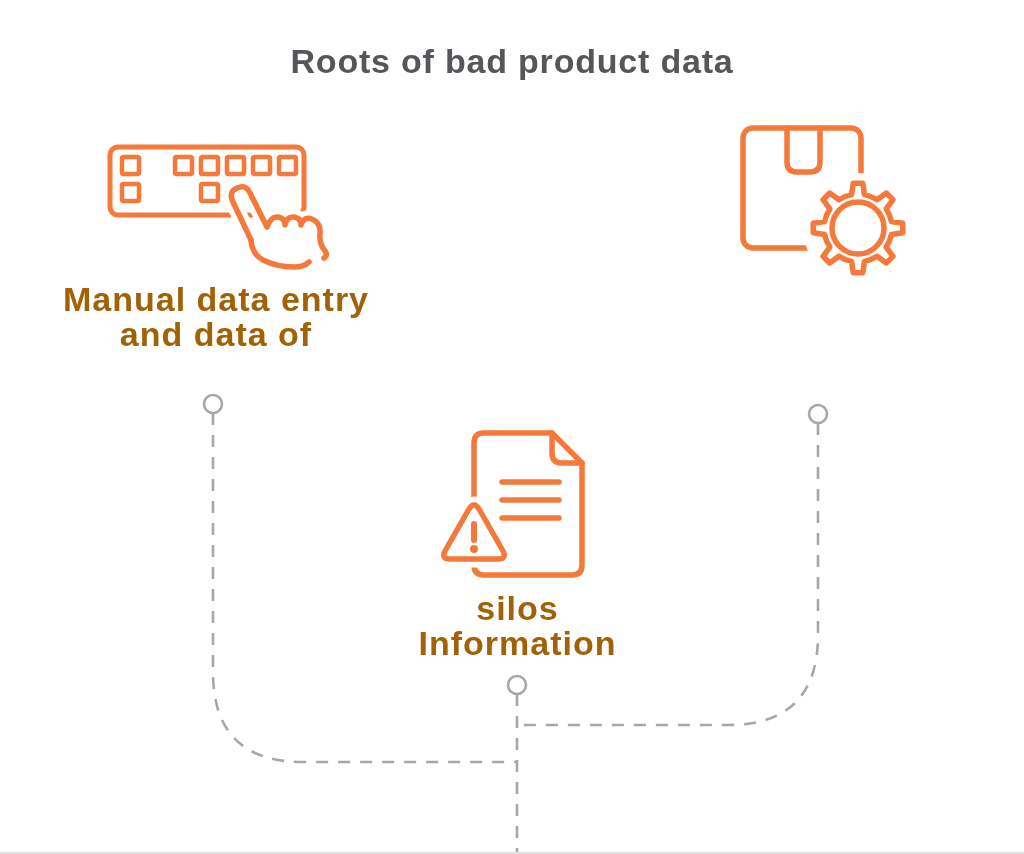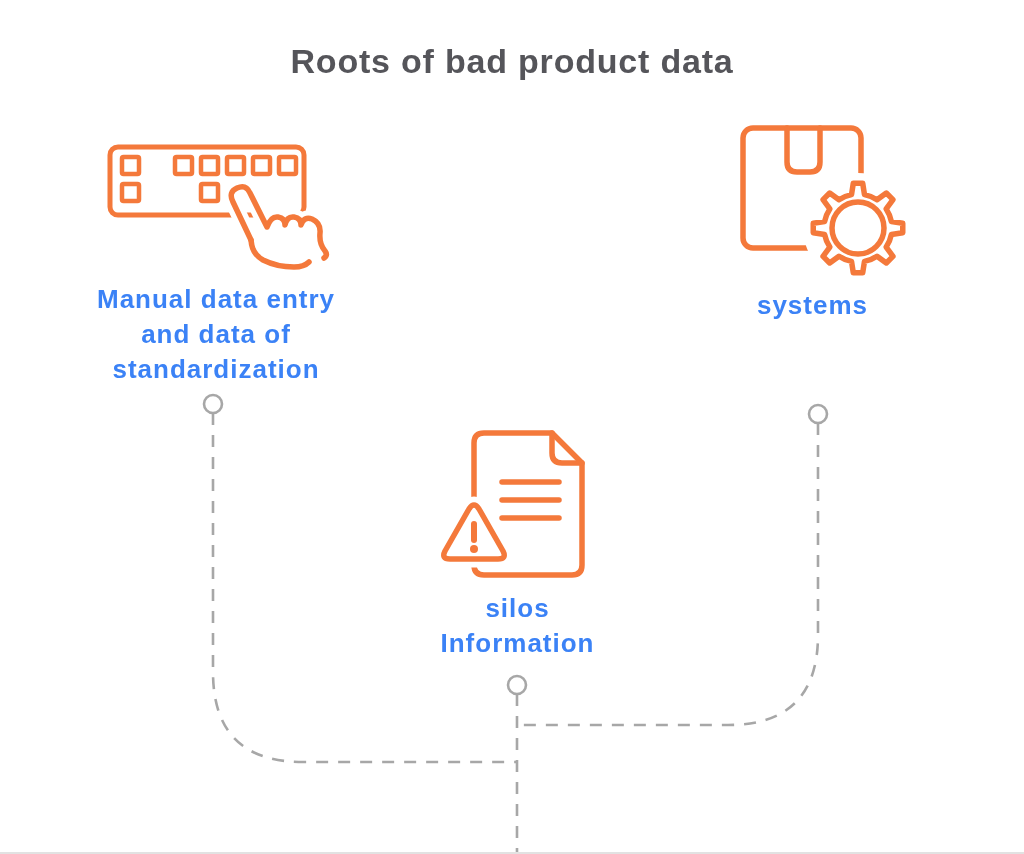--- a/index.html
+++ b/index.html
@@ -20,25 +20,25 @@
     text-align: center;
     font-size: 34px;
     font-weight: 700;
     letter-spacing: 0.8px;
     color: #55555a;
   }
   .node-icon { position: absolute; }
   .node-label {
     position: absolute;
     text-align: center;
-    font-size: 26px;
+    font-size: 34px;
     font-weight: 600;
     line-height: 35px;
     letter-spacing: 1px;
-    color: #3b82f6;
+    color: #a16207;
   }
   .label-manual   { left: 40px;  top: 282px; width: 352px; }
   .label-outdated { left: 645px; top: 288px; width: 335px; }
   .label-silos    { left: 400px; top: 591px; width: 235px; }
   .icon-keyboard  { left: 96px;  top: 133px; }
   .icon-package   { left: 733px; top: 118px; }
   .icon-document  { left: 435px; top: 425px; }
   .connectors { position: absolute; left: 0; top: 0; pointer-events: none; }
   .bottom-divider {
     position: absolute;
@@ -75,21 +75,20 @@
         </g>
         <g stroke-width="5.5">
           <path d="M155,107 L137,69 Q132,59 141,55 Q150,51 154,60 L171,94 Q175,83 182,84 Q189,85 189,92 Q191,83 198,84 Q205,85 205,92 Q208,83 216,86 Q225,90 224,100 Q223,111 229,118 Q232,122 228,125"></path>
           <path d="M155,107 Q156,121 167,127 Q181,134 198,134 Q208,134 213,129"></path>
         </g>
       </g>
     </svg>
     <div class="node-label label-manual">
       <div>Manual data entry</div>
       <div>and data of</div>
-      <div>standardization</div>
     </div>
   </div>
 
   <div>
     <svg class="node-icon icon-package" width="185" height="170" viewBox="0 0 185 170">
       <g fill="none" stroke="#F4793B" stroke-width="5.5" stroke-linecap="round" stroke-linejoin="round">
         <rect x="10" y="10" width="118" height="120" rx="10"></rect>
         <path d="M54,10 V44 Q54,54 64,54 H77 Q87,54 87,44 V10"></path>
         <g transform="translate(125,110)">
           <circle r="55" fill="#ffffff" stroke="none"></circle>
@@ -100,21 +99,20 @@
             A34,34 0 0 1 -33.38,6.49 L-44.75,4.7 L-44.75,-4.7 L-33.38,-6.49
             A34,34 0 0 1 -28.19,-19.01 L-34.97,-28.32 L-28.32,-34.97 L-19.01,-28.19
             A34,34 0 0 1 -6.49,-33.38 L-4.7,-44.75 L4.7,-44.75 L6.49,-33.38
             A34,34 0 0 1 19.01,-28.19 L28.32,-34.97 L34.97,-28.32 L28.19,-19.01
             A34,34 0 0 1 33.38,-6.49 Z"></path>
           <circle r="26"></circle>
         </g>
       </g>
     </svg>
     <div class="node-label label-outdated">
-      <div>systems</div>
     </div>
   </div>
 
   <div>
     <svg class="node-icon icon-document" width="160" height="160" viewBox="0 0 160 160">
       <g fill="none" stroke="#F4793B" stroke-width="5.5" stroke-linecap="round" stroke-linejoin="round">
         <path d="M117,8 H49 Q39,8 39,18 V140 Q39,150 49,150 H137 Q147,150 147,140 V38 Z"></path>
         <path d="M117,8 V28 Q117,38 127,38 H147"></path>
         <path d="M67,57 H124"></path>
         <path d="M67,75 H124"></path>

